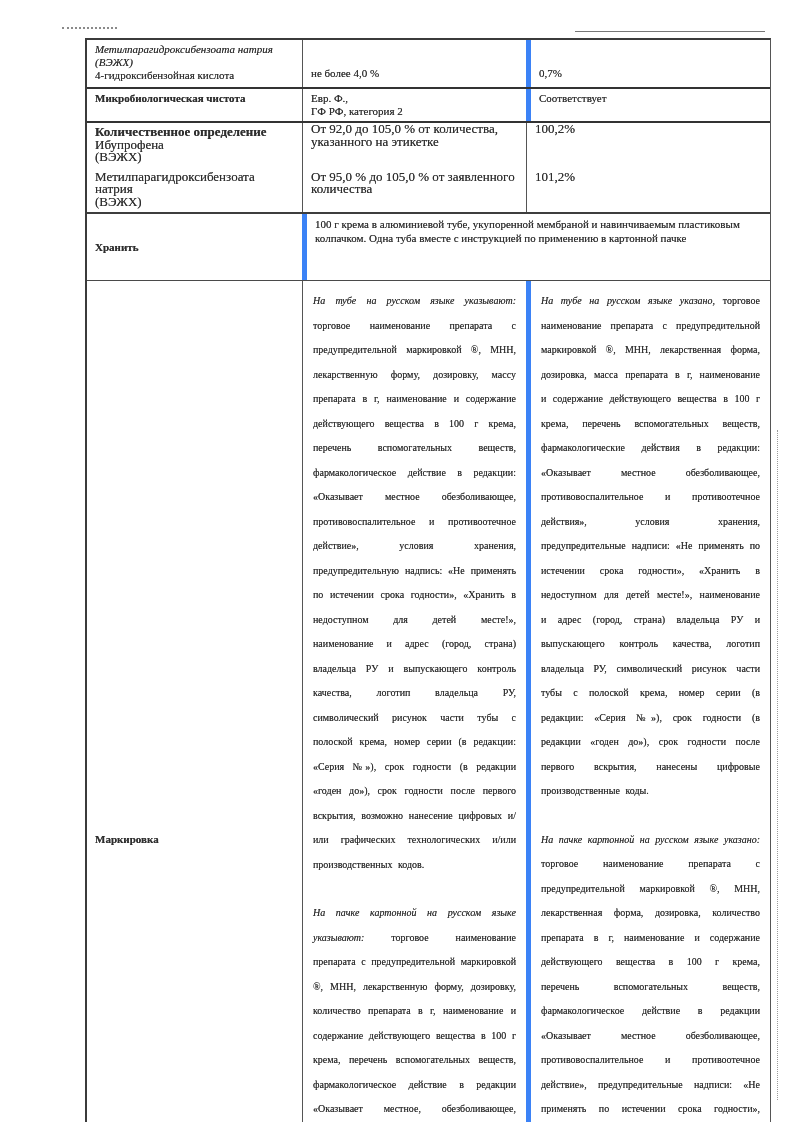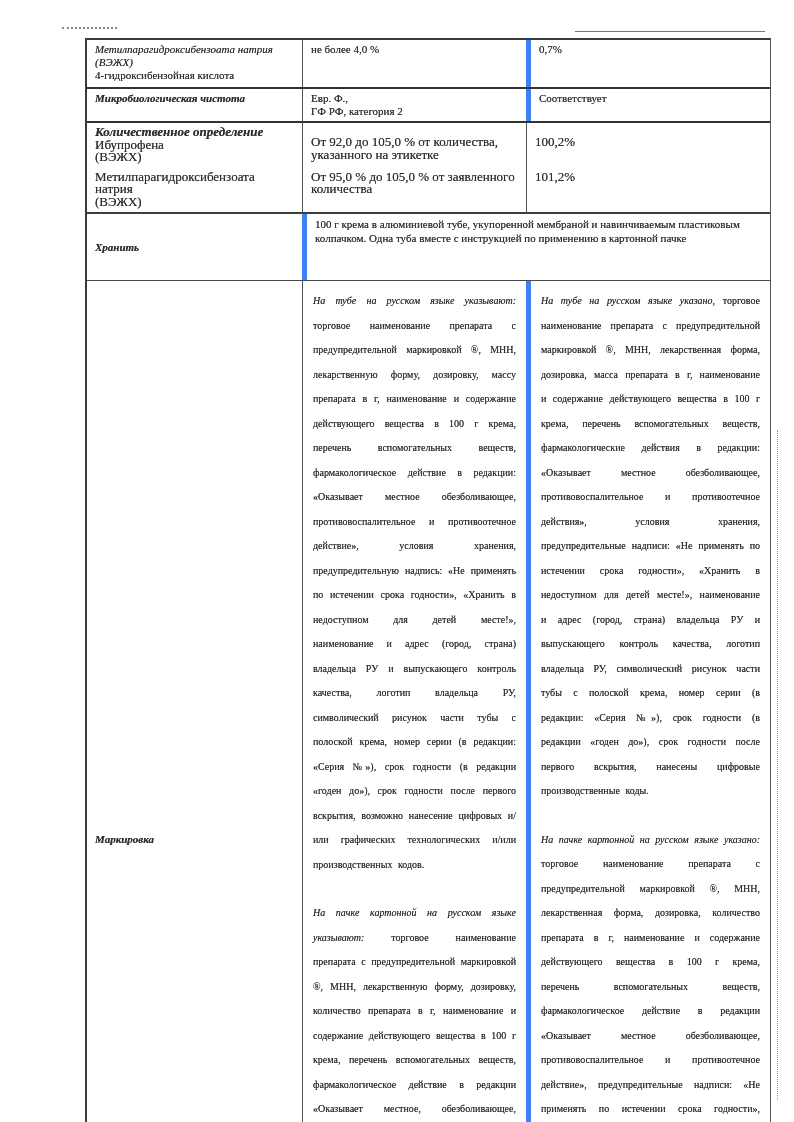--- a/index.html
+++ b/index.html
@@ -20,29 +20,29 @@
   .row.r2,.row.r3{border-top:2px solid #333;}
   .row.r4{border-top:2px solid #3d3d3d;}
   .c{box-sizing:border-box;padding:3px 8px 3px 8px;font-size:11px;line-height:13px;}
   .c1{width:215px;flex:0 0 215px;}
   .c2{width:224px;flex:0 0 224px;border-left:1px solid #555;}
   .c3{flex:1;border-left:5px solid #3b82f6;}
   .r1{min-height:47px;}
   .r2{min-height:27px;}
   .r4{min-height:68px;}
   .r5{min-height:780px;}
-  .bottom{display:flex;padding-bottom:7px;}
-  .bold{font-weight:bold;font-style:italic;}
+  .bottom{display:flex;align-items:flex-end;padding-bottom:7px;}
+  .bold{font-weight:bold;}
   .it{font-style:italic;}
   
   .r3{display:grid;grid-template-columns:215px 224px 1fr;min-height:68px;}
   .r3 .gc{box-sizing:border-box;padding:2px 8px;font-size:13px;line-height:12.5px;}
   .r3 .bleft{border-left:1px solid #555;}
   .r3 .sub-top{padding-top:3px;}
-  .r3 .spec-top{padding-top:13px;}
+  .r3 .spec-top{padding-top:0;}
   .r3 .sub-bot{padding-top:5px;padding-bottom:4px;}
   
   .r4 .c{line-height:13.5px;padding-top:4px;}
   .r4 .c1{display:flex;align-items:center;}
   
   .r5 .c1{display:flex;align-items:center;}
   .marking-text{padding:8px 10px 6px 10px;font-size:10px;line-height:24.5px;overflow:hidden;}
   .marking-text p{margin:0;text-align:justify;word-spacing:3px;}
   .marking-text p + p{margin-top:24px;}
   

